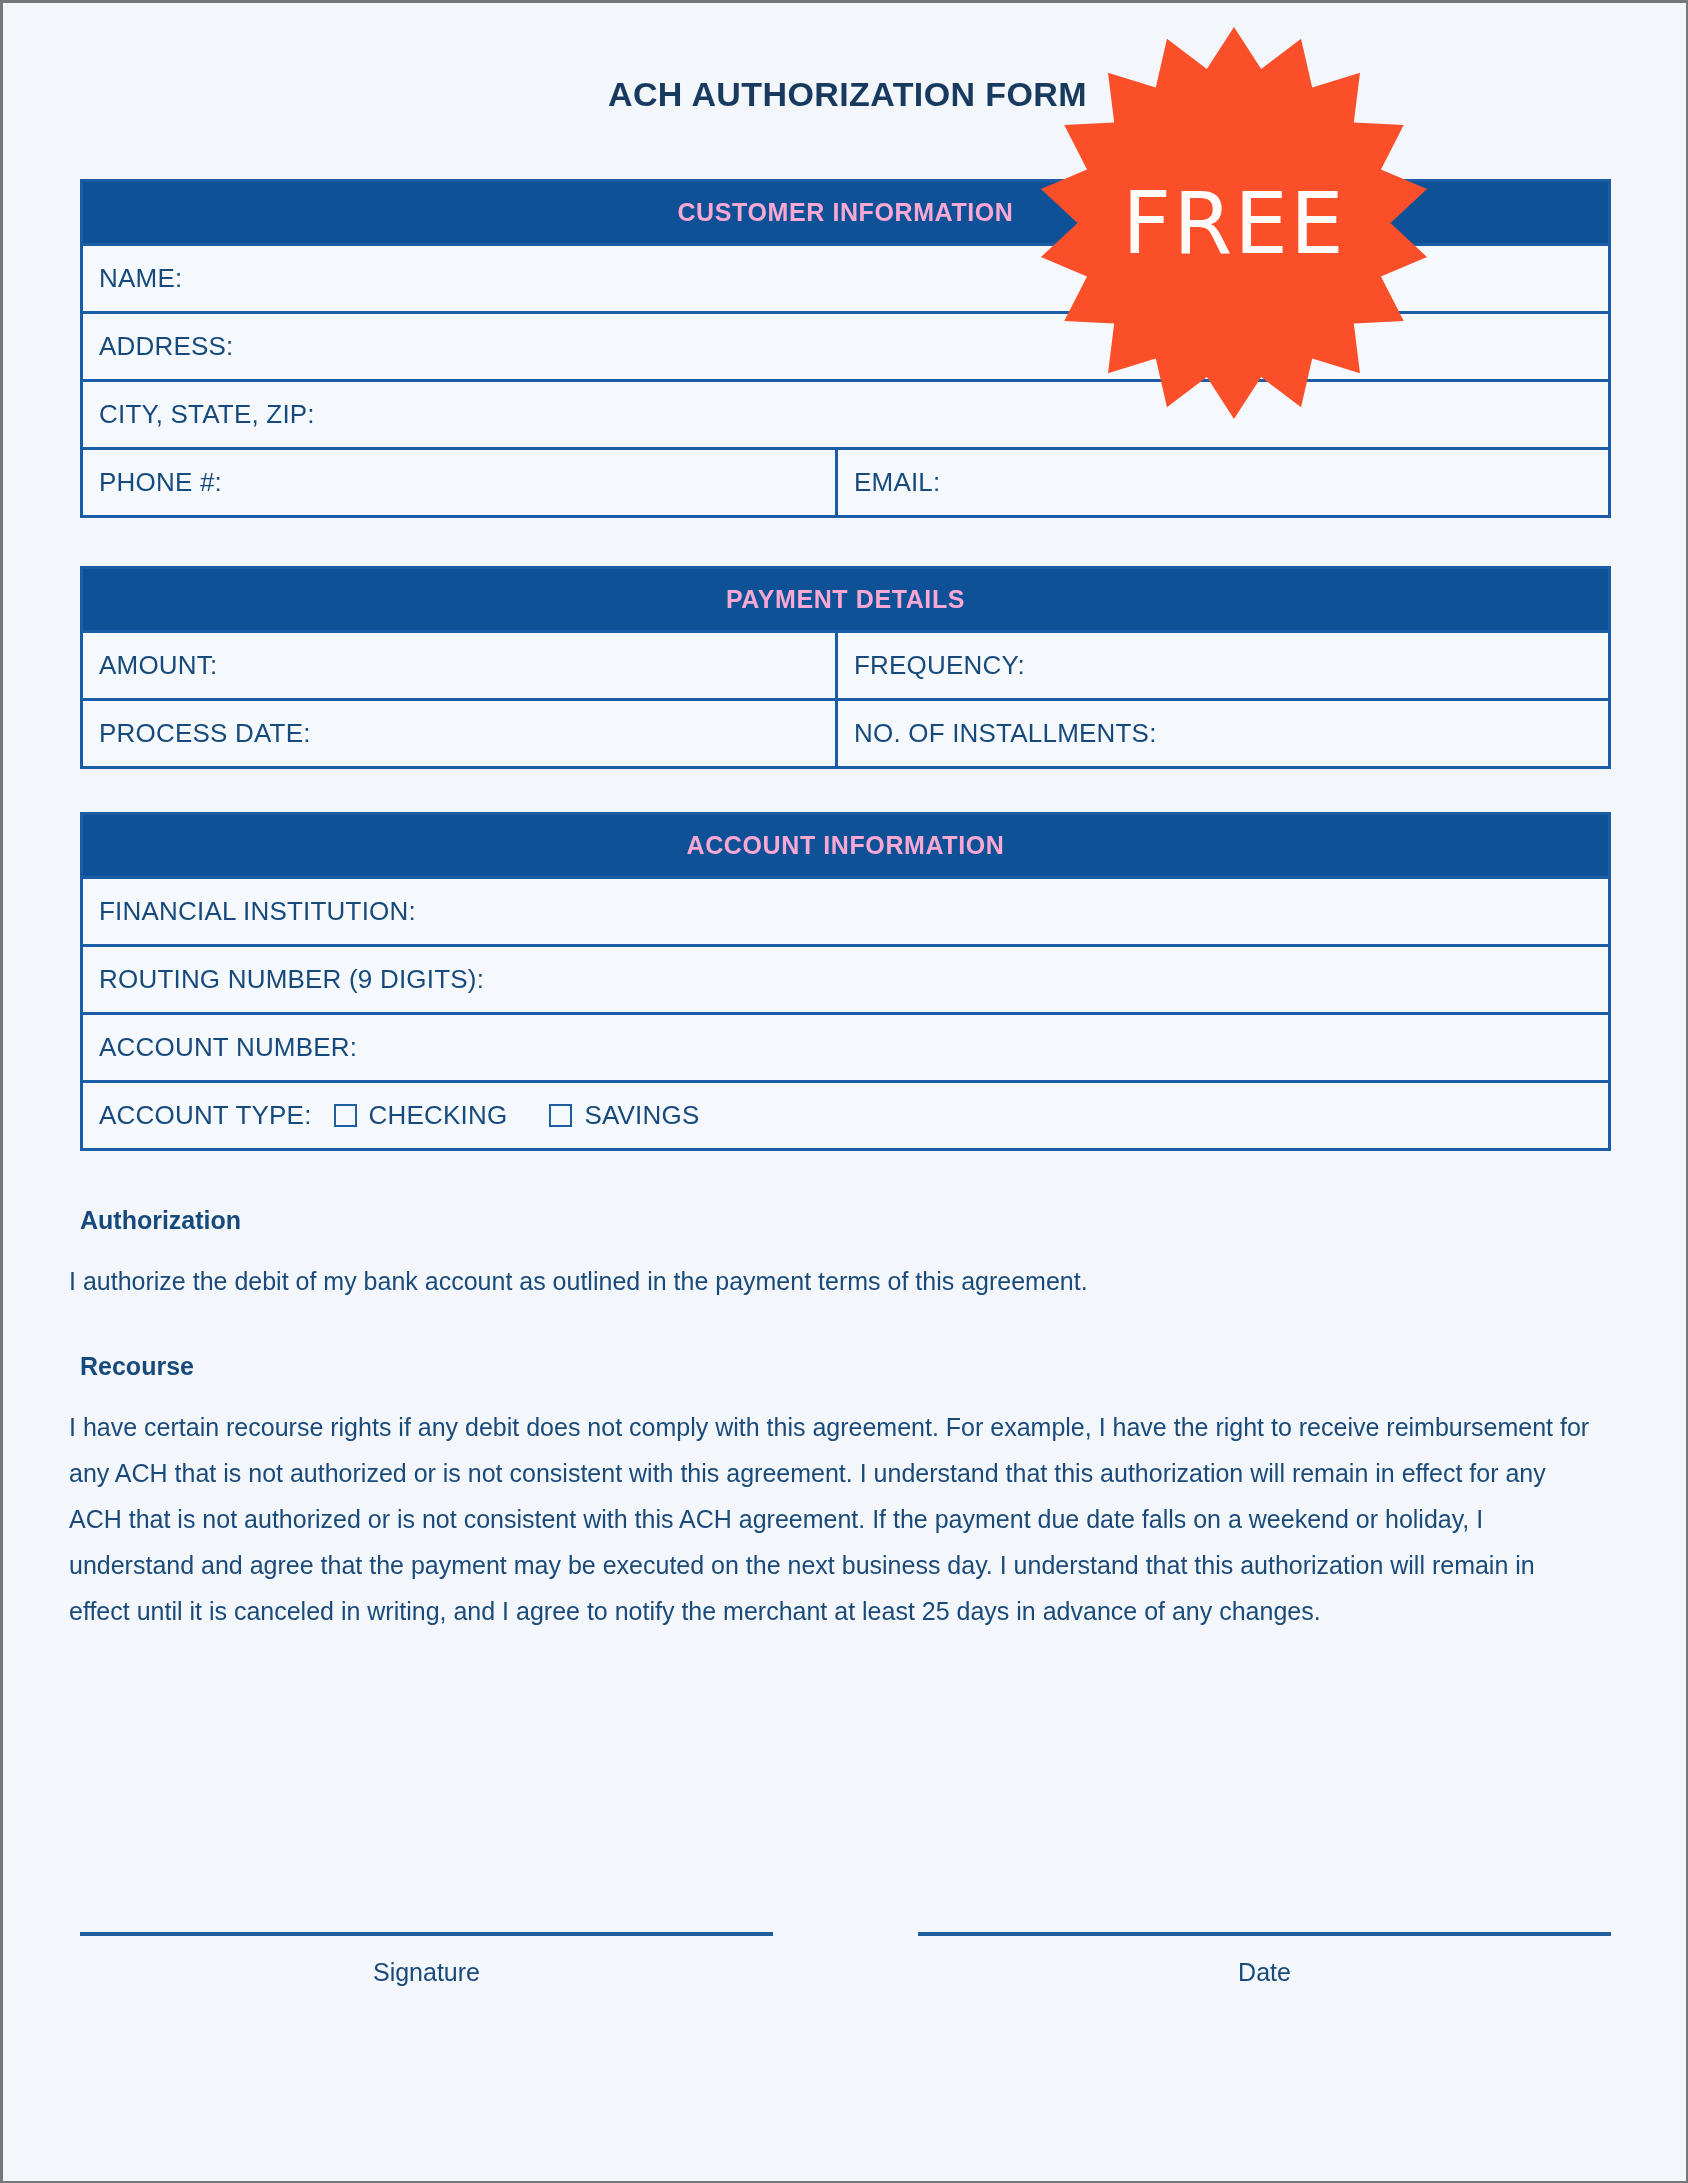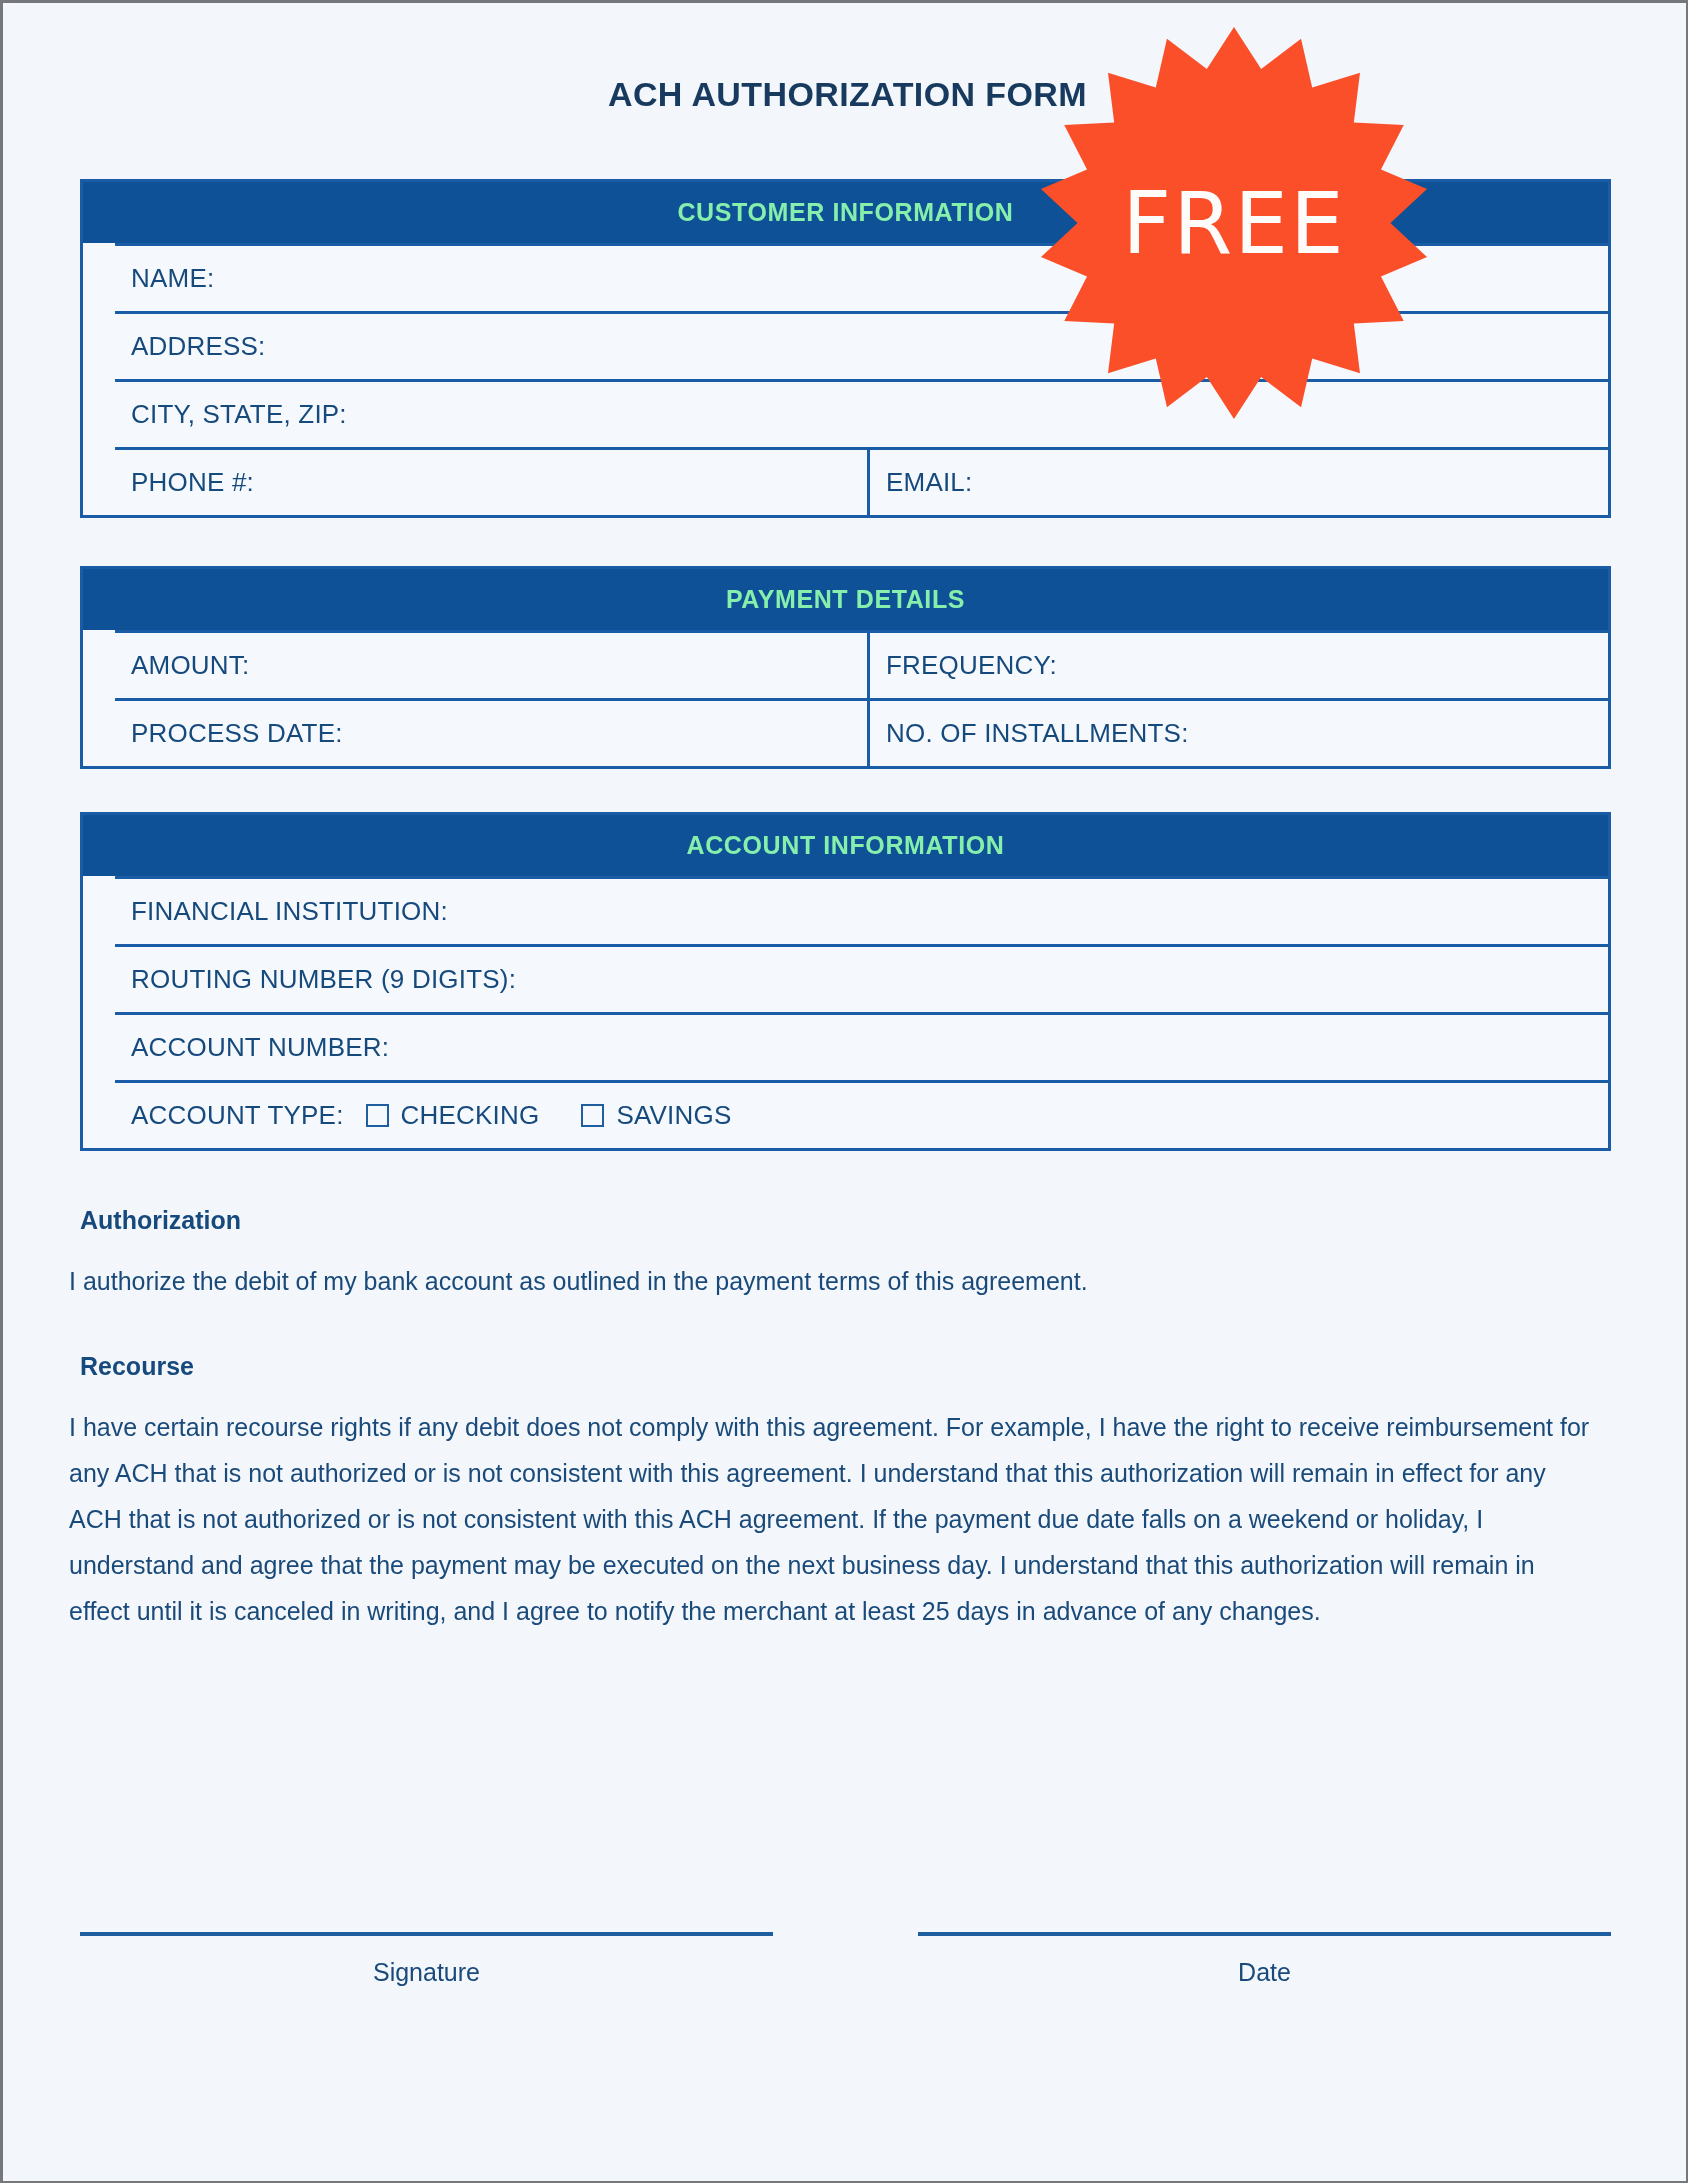--- a/index.html
+++ b/index.html
@@ -41,35 +41,34 @@
   .tbl {
     position: absolute;
     left: 77px;
     width: 1531px;
     box-sizing: border-box;
     border: 3px solid #1a5da6;
     background: #f5f9fd;
   }
   .tbl-head {
     background: #0f5196;
-    color: #86efac;
+    color: #f9a8d4;
     font-size: 25px;
     font-weight: bold;
     text-align: center;
     letter-spacing: 0.6px;
     height: 61px;
     line-height: 61px;
     box-sizing: border-box;
   }
   .row {
     display: flex;
     height: 68px;
     box-sizing: border-box;
     border-top: 3px solid #1a5da6;
-    margin-left: 32px;
   }
   .row:first-of-type { border-top: 3px solid #1a5da6; }
   .cell {
     flex: 1 1 auto;
     display: flex;
     align-items: center;
     padding-left: 16px;
     box-sizing: border-box;
     font-size: 26px;
     color: #174a7c;

